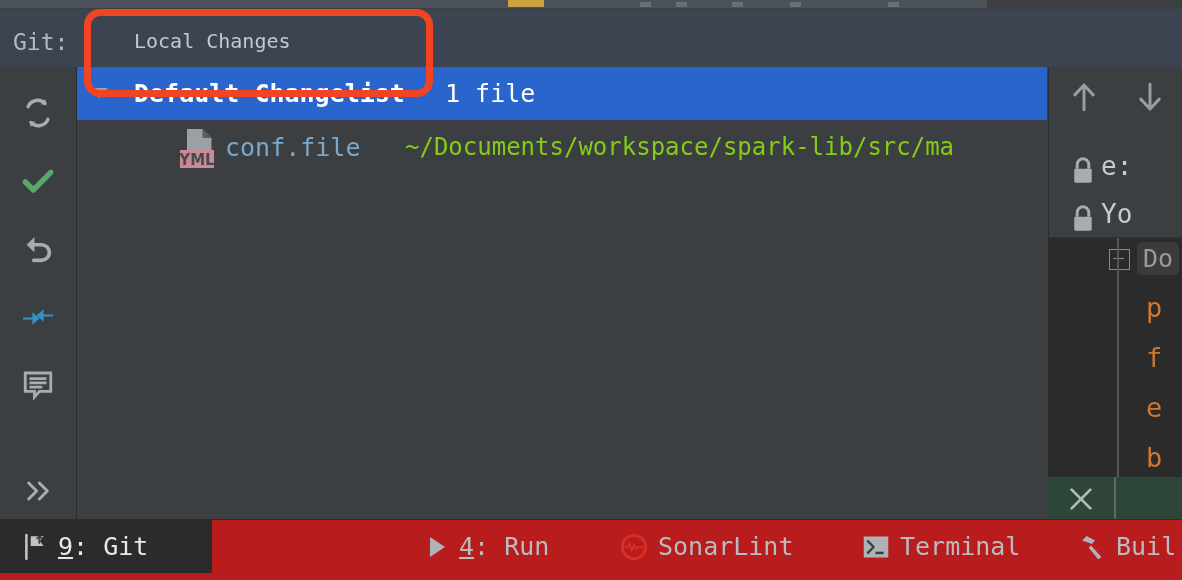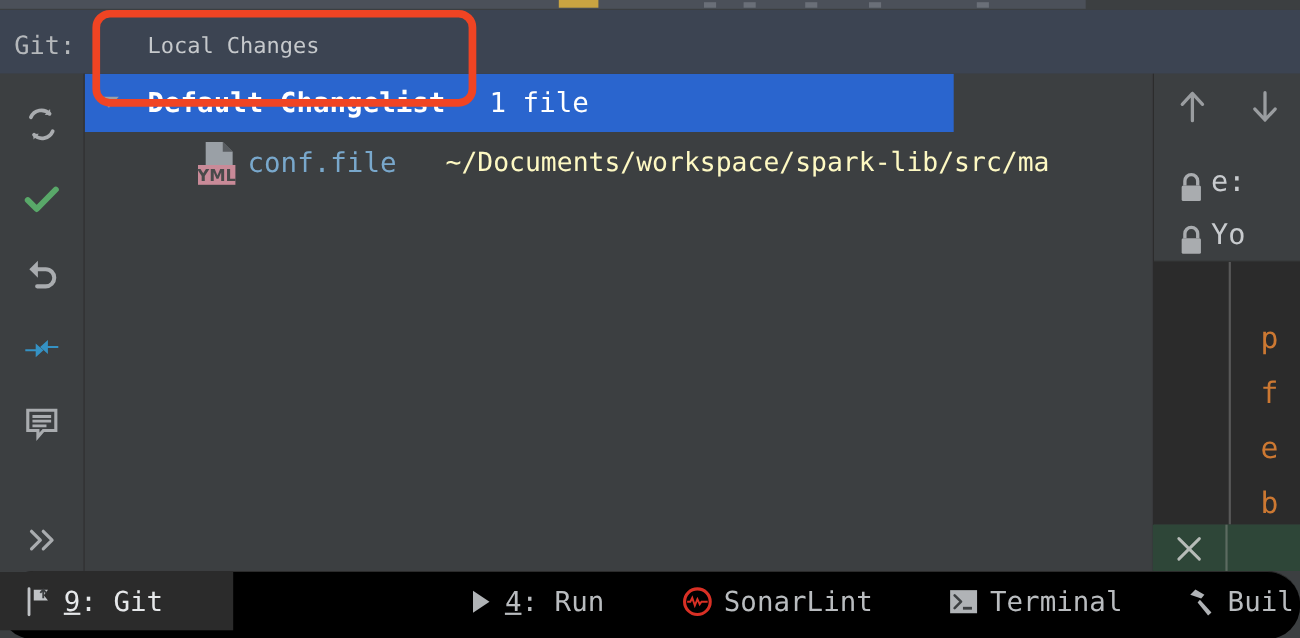--- a/index.html
+++ b/index.html
@@ -60,21 +60,21 @@
     display: flex; align-items: center; justify-content: center;
   }
   .tb-btn svg { display: block; }
 
   
   .changes-panel {
     position: absolute; left: 77px; top: 67px; width: 970px; height: 452px;
     background: #3c3f41; overflow: hidden;
   }
   .row-changelist {
-    position: absolute; left: 0; top: 0; width: 790px; height: 53px;
+    position: absolute; left: 0; top: 0; width: 1073px; height: 53px;
     background: #2a65ce;
   }
   .tri {
     position: absolute; left: 13px; top: 21px;
     width: 0; height: 0;
     border-left: 9px solid transparent; border-right: 9px solid transparent;
     border-top: 10px solid #9aa0a6;
   }
   .cl-name {
     position: absolute; left: 57px; top: 12px;
@@ -88,21 +88,21 @@
   .row-file {
     position: absolute; left: 0; top: 53px; width: 970px; height: 54px;
   }
   .yml-icon { position: absolute; left: 97px; top: 60px; width: 46px; height: 44px; }
   .file-name {
     position: absolute; left: 148px; top: 66px;
     font-size: 25px; color: #79a8cc; white-space: nowrap;
   }
   .file-path {
     position: absolute; left: 328px; top: 66px;
-    font-size: 24px; color: #fef9c3; white-space: nowrap;
+    font-size: 24px; color: #84cc16; white-space: nowrap;
   }
 
   
   .right-pane {
     position: absolute; left: 1048px; top: 67px; width: 134px; height: 452px;
     background: #3c3f41;
     border-left: 1px solid #2b2b2b;
   }
   .rp-arrows { position: absolute; left: 0; top: 0; width: 134px; height: 60px; }
   .rp-lockrow {
@@ -157,23 +157,22 @@
   .notif-bar {
     position: absolute; left: 1048px; top: 477px; width: 134px; height: 42px;
     background: #2e4638;
   }
   .notif-sep { position: absolute; left: 66px; top: 0; width: 2px; height: 42px; background: #5c6b60; }
   .notif-close { position: absolute; left: 18px; top: 8px; }
 
   
   .bottom-bar {
     position: absolute; left: 0; top: 519px; width: 1182px; height: 61px;
-    background: #000000;
+    background: #b91c1c;
     border-top: 1px solid #2b2b2b;
-    border-radius: 30px;
   }
   .bb-item {
     position: absolute; top: 0; height: 53px;
     display: flex; align-items: center; white-space: nowrap;
   }
   .bb-item .bb-ico { display: inline-flex; align-items: center; margin-right: 10px; }
   .bb-item .bb-txt { font-size: 25px; color: #b9bcbf; }
   .bb-item.active { background: #2b2b2b; }
   .bb-item.active .bb-txt { color: #e6e8ea; }
   .bb-num { text-decoration: underline; }
@@ -318,20 +317,33 @@
           <rect x="4.5" y="11" width="15" height="12" rx="1.2" fill="#a9acaf"></rect>
         </svg>
       </span>
       <span class="lock-text">Yo</span>
     </div>
 
     <div class="rp-divider"></div>
 
     <div class="code-block">
 
+      <div class="fold-strip">
+        <span class="zigzag">
+          <svg width="134" height="42" viewBox="0 0 134 42">
+            <path d="M0 0h134v14l-11 14-11-14-11 14-11-14-11 14-11-14-11 14-11-14-11 14-11-14-11 14-11-14z" fill="#2b2b2b"></path>
+            <path d="M0 0h134v4H0z" fill="#2b2b2b"></path>
+            <rect x="0" y="0" width="134" height="42" fill="none"></rect>
+          </svg>
+        </span>
+        <div class="fold-plus"></div>
+        <div class="fold-chip">
+          <span>Do</span>
+        </div>
+      </div>
 
       <div class="gutter-line"></div>
 
       <div class="code-line" style="top:54px">p</div>
       <div class="code-line" style="top:104px">f</div>
       <div class="code-line" style="top:154px">e</div>
       <div class="code-line" style="top:204px">b</div>
     </div>
 
     <div class="green-band"></div>

